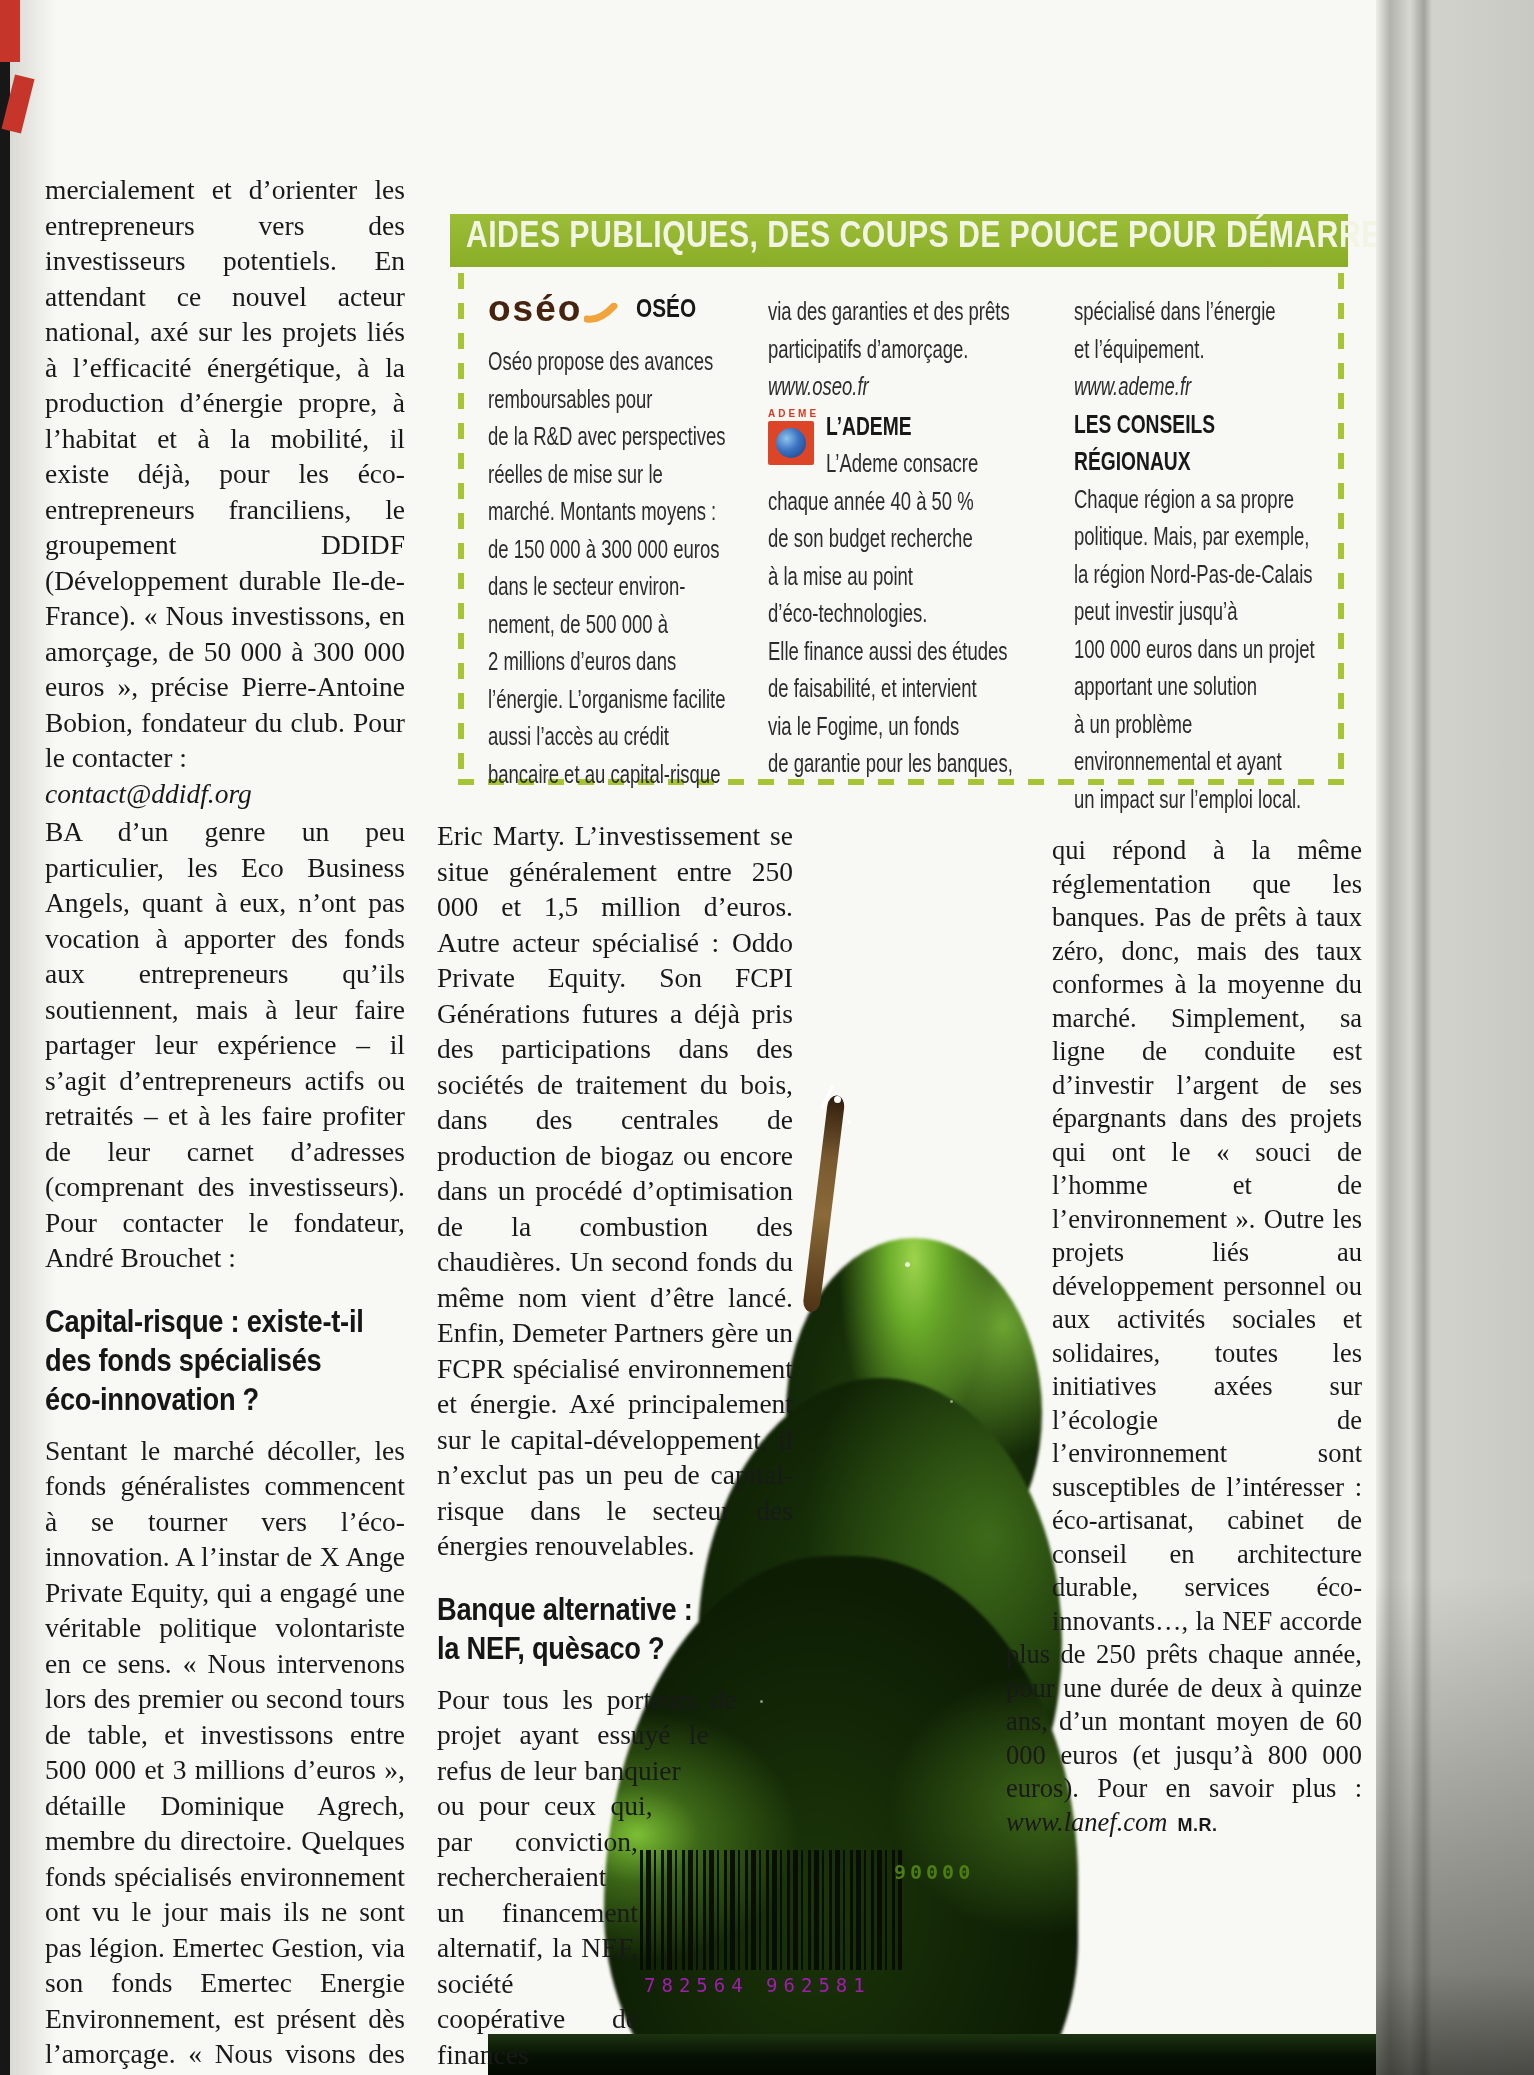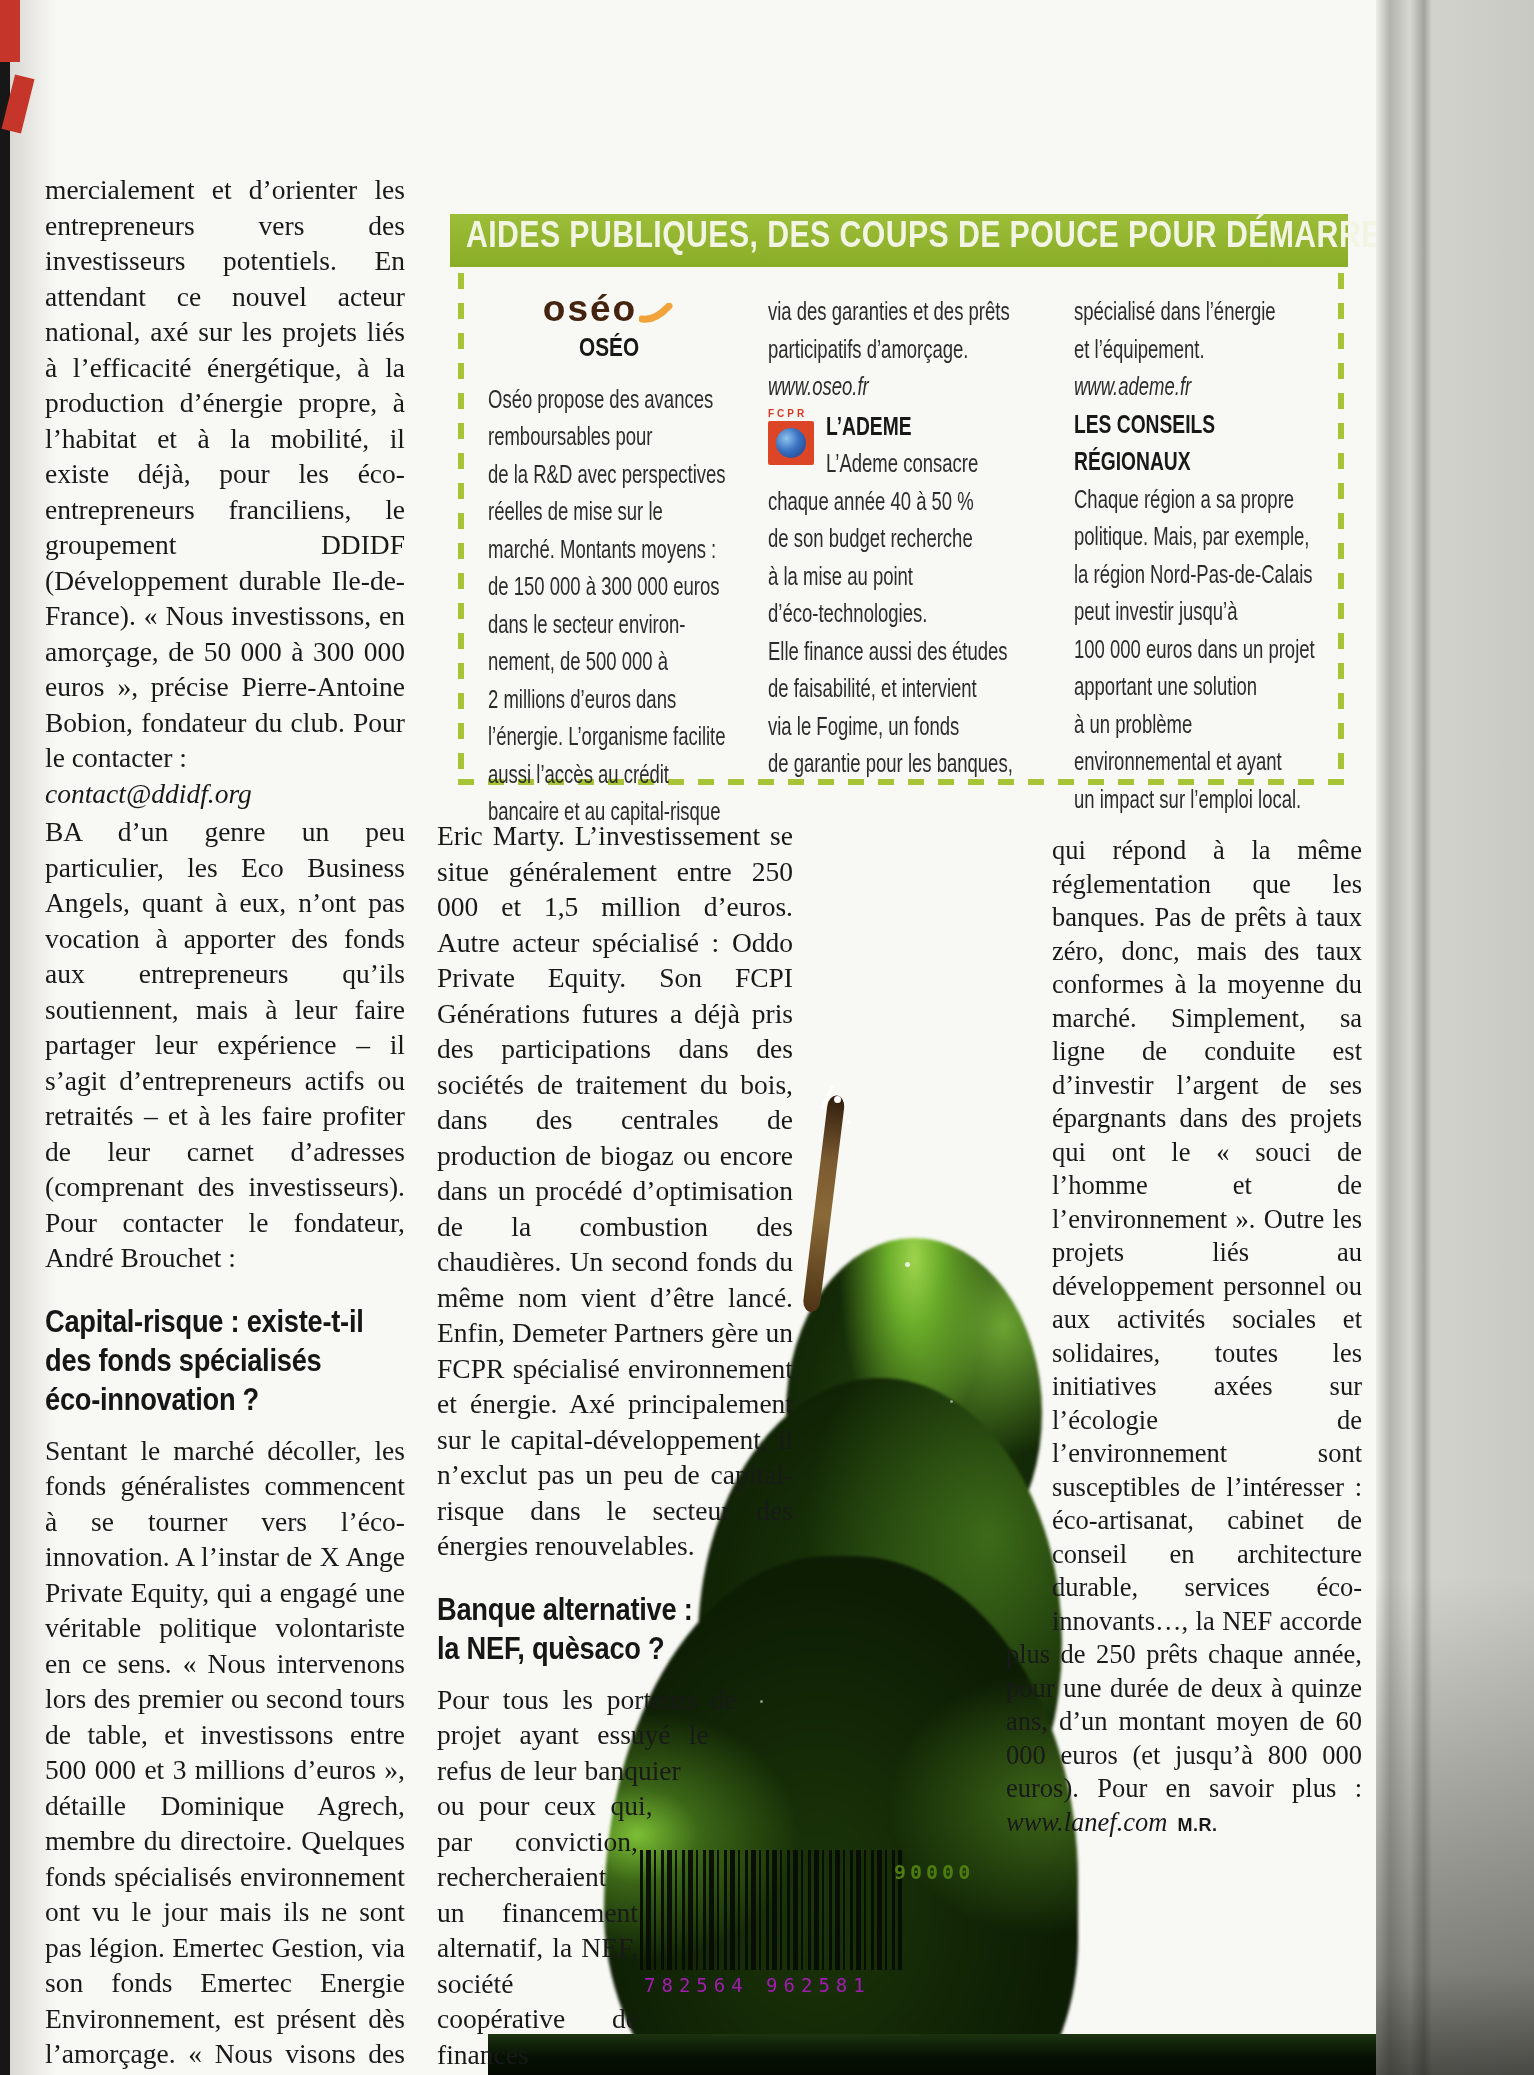--- a/index.html
+++ b/index.html
@@ -59,21 +59,21 @@
   .box-col2 { left:318px; top:26px; width:254px; }
   .box-col3 { left:624px; top:26px; width:258px; }
 
   .box-text { font:25px/37.5px "Liberation Sans", sans-serif; color:#2c2c2c; margin:0;
               white-space:pre-line; transform:scaleX(.74); transform-origin:0 0; width:136%; }
   .box-link { font:italic 25px/37.5px "Liberation Sans", sans-serif; color:#2c2c2c; margin:0;
               transform:scaleX(.74); transform-origin:0 0; width:136%; }
   .box-heading { font:700 26px/37.5px "Liberation Sans", sans-serif; color:#181818; margin:0;
                  transform:scaleX(.74); transform-origin:0 0; width:136%; white-space:pre-line; }
 
-  .oseo-row { display:flex; align-items:center; margin:4px 0 14px 0;flex-direction:column; }
+  .oseo-row { display:flex; align-items:center; margin:4px 0 14px 0; }
   .oseo-logo { display:flex; align-items:flex-end; }
   .oseo-word { font:800 37px/40px "Liberation Sans", sans-serif; color:#45230e; letter-spacing:2px; }
   .oseo-swoosh { margin:0 0 6px 2px; }
   .oseo-row .box-heading { margin-left:18px; transform:scaleX(.8); width:auto; }
 
   .ademe-row { display:flex; align-items:flex-start; margin:2px 0 0 0; }
   .ademe-logo { width:58px; flex:0 0 58px; }
   .ademe-word { display:block; font:700 10px "Liberation Sans", sans-serif; color:#d43b22;
                 letter-spacing:3px; margin-bottom:2px; }
   .ademe-square { width:46px; height:44px; background:#dd4527; border-radius:2px;
@@ -200,21 +200,21 @@
 aussi l’accès au crédit
 bancaire et au capital-risque</p>
       </div>
 
       <div class="box-col box-col2">
         <p class="box-text">via des garanties et des prêts
 participatifs d’amorçage.</p>
         <p class="box-link">www.oseo.fr</p>
         <div class="ademe-row">
           <div class="ademe-logo">
-            <span class="ademe-word">FCPR</span>
+            <span class="ademe-word">ADEME</span>
             <div class="ademe-square">
               <div class="ademe-globe"></div>
             </div>
           </div>
           <div class="ademe-side">
             <p class="box-heading">L’ADEME</p>
             <p class="box-text">L’Ademe consacre</p>
           </div>
         </div>
         <p class="box-text">chaque année 40 à 50 %

